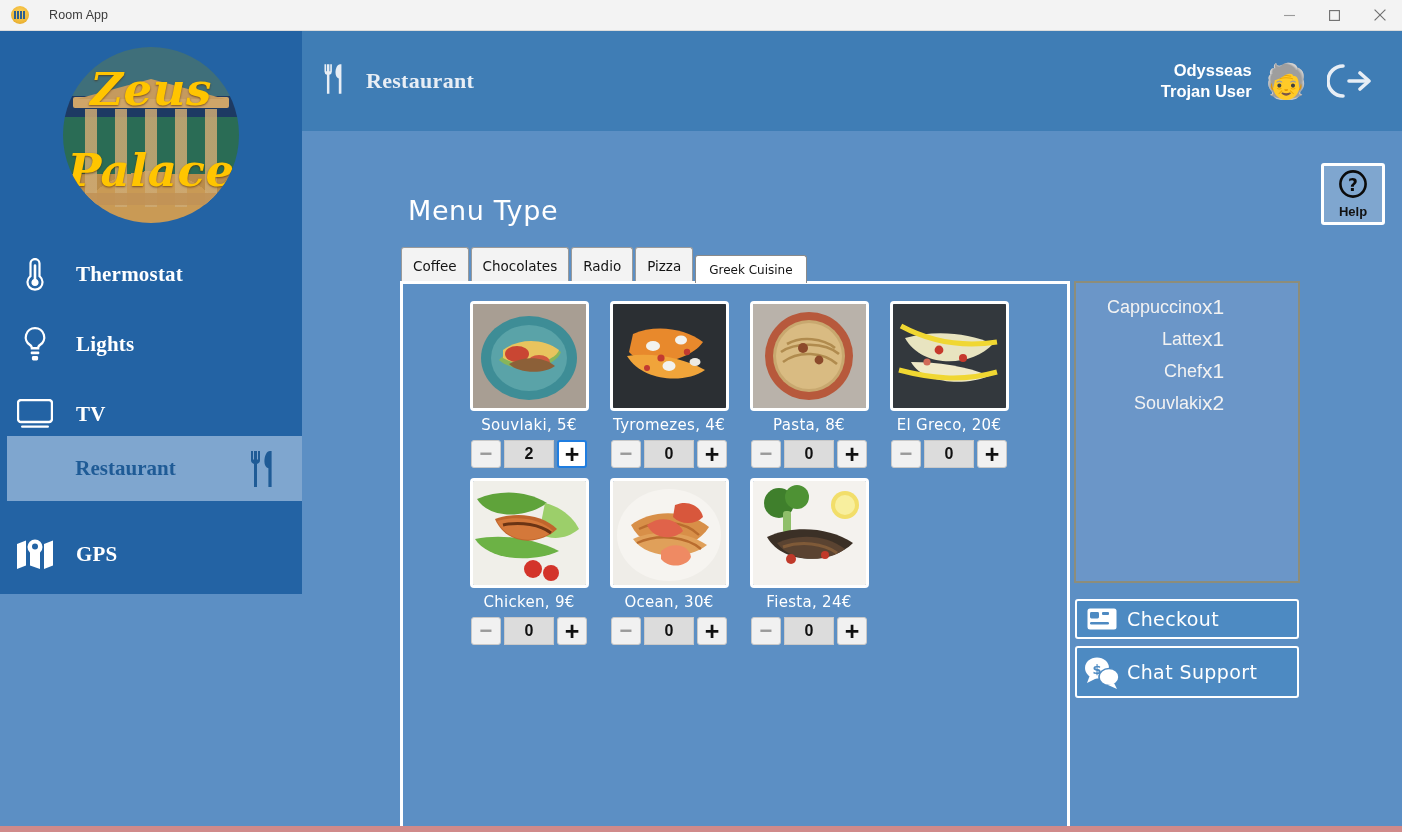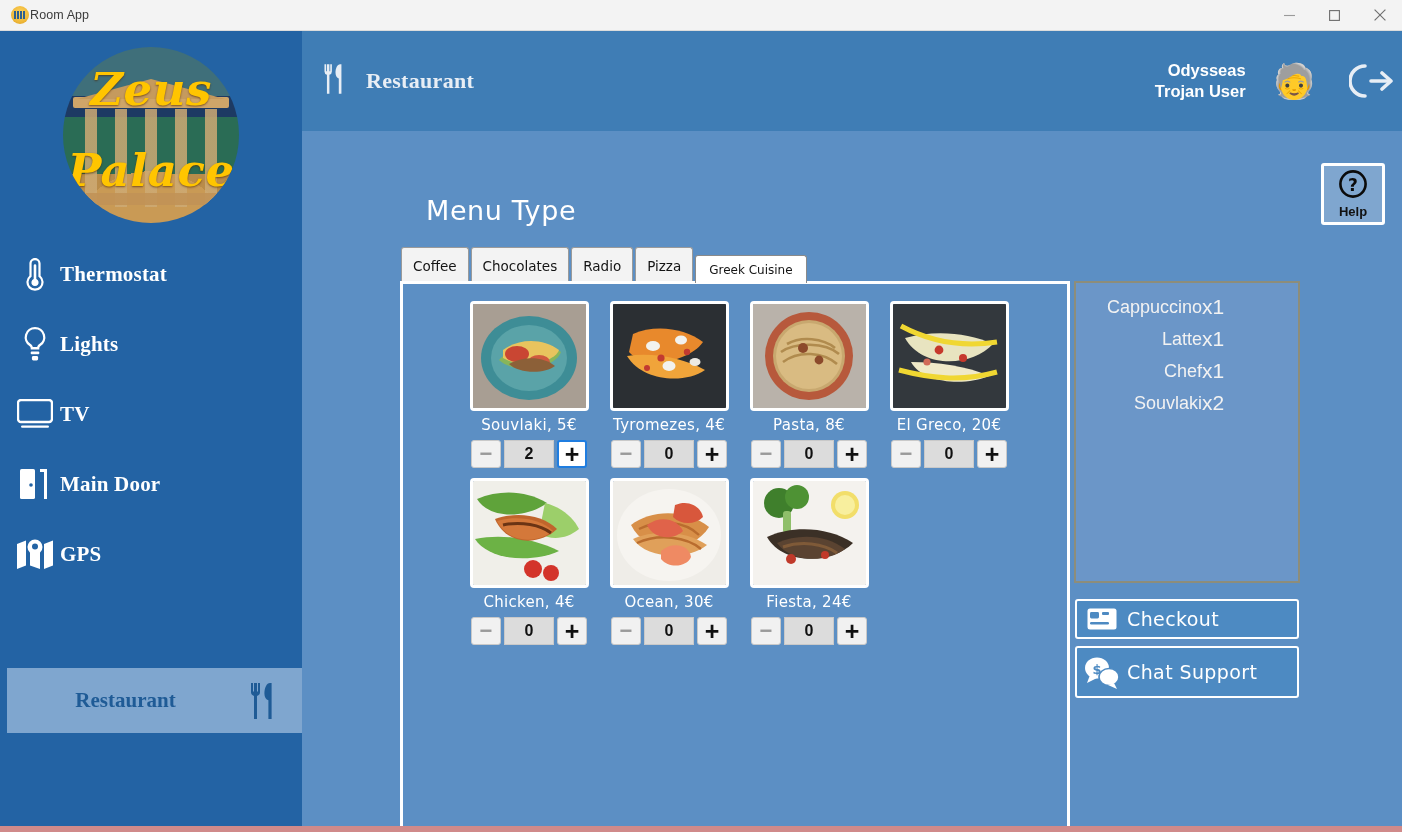--- a/index.html
+++ b/index.html
@@ -16,21 +16,21 @@
     width: 1402px; height: 826px;
     background: #5c8fc4;
     overflow: hidden;
   }
   #titlebar {
     position: absolute; left: 0; top: 0; width: 1402px; height: 31px;
     background: #f3f3f3;
     border-bottom: 1px solid #dcdcdc;
     display: flex; align-items: center;
   }
-  #titlebar-left { display: flex; align-items: center; gap: 1px; padding-left: 11px; }
+  #titlebar-left { display: flex; align-items: center; gap: 20px; padding-left: 11px; }
   #app-icon {
     width: 18px; height: 18px; border-radius: 50%;
     background: radial-gradient(circle at 50% 40%, #ffd560 0%, #f0b93a 60%, #d79a20 100%);
     position: relative; flex: none;
   }
   #app-icon::after {
     content: ""; position: absolute; left: 3px; top: 5px; width: 12px; height: 8px;
     background:
       linear-gradient(to right, #2f5f8f 0 1.6px, transparent 1.6px 3.1px,
                       #2f5f8f 3.1px 4.7px, transparent 4.7px 6.2px,
@@ -40,21 +40,21 @@
   #app-title { font-size: 12.5px; color: #3c3c3c; letter-spacing: .1px; }
   #win-controls { margin-left: auto; display: flex; height: 31px; }
   .win-btn {
     width: 45px; height: 31px; display: flex; align-items: center; justify-content: center;
     color: #6d6d6d;
   }
   .win-btn svg { display: block; }
 
   
   #sidebar {
-    position: absolute; left: 0; top: 31px; width: 302px; height: 795px;
+    position: absolute; left: 0; top: 31px; width: 302px; height: 563px;
     background: #2363a4;
   }
   #logo-wrap {
     height: 208px; display: flex; align-items: center; justify-content: center;
   }
   #logo {
     width: 176px; height: 176px; border-radius: 50%;
     position: relative; overflow: hidden;
     background:
       radial-gradient(circle at 50% 120%, #c99a55 0 38%, transparent 38%),
@@ -88,21 +88,21 @@
     position: absolute; left: 0; width: 176px; text-align: center;
     font-family: "DejaVu Serif", "Liberation Serif", serif;
     font-style: italic; font-weight: bold; color: #ffc500;
     text-shadow: 0 1px 2px rgba(80,40,0,.65);
     letter-spacing: .5px;
   }
   #logo .word.w1 { top: 16px; font-size: 45px; }
   #logo .word.w2 { top: 86px; font-size: 45px; margin-top: 11px; }
 
   .nav-item {
-    height: 70px; display: flex; align-items: center; gap: 4px;
+    height: 70px; display: flex; align-items: center; gap: 20px;
     padding-left: 14px; color: #ffffff; cursor: pointer;
   }
   .nav-item .nav-label {
     font-family: "Liberation Serif", "DejaVu Serif", serif;
     font-weight: bold; font-size: 21px; letter-spacing: .2px;
   }
   .nav-icon { width: 42px; height: 42px; display: flex; align-items: center; justify-content: center; flex: none; }
   .nav-icon svg { display: block; }
 
   #nav-restaurant {
@@ -121,38 +121,38 @@
   #header {
     position: absolute; left: 302px; top: 31px; width: 1100px; height: 100px;
     background: #3f7db5;
     display: flex; align-items: center;
   }
   #header-title-wrap { display: flex; align-items: center; gap: 16px; padding-left: 20px; }
   #header-title {
     font-family: "Liberation Serif", "DejaVu Serif", serif;
     font-weight: bold; font-size: 22px; color: #e8eef5; letter-spacing: .3px;
   }
-  #header-right { margin-left: auto; display: flex; align-items: center; gap: 24px; padding-right: 6px; }
+  #header-right { margin-left: auto; display: flex; align-items: center; gap: 10px; padding-right: 28px; }
   #user-name {
     text-align: right; line-height: 1.28; color: #ffffff;
     font-size: 16.5px; font-weight: bold;
   }
   #avatar { font-size: 34px; line-height: 1; margin: 0 6px 0 4px; }
   #logout-btn { width: 50px; height: 50px; display: flex; align-items: center; justify-content: center; cursor: pointer; }
 
   
   #content {
     position: absolute; left: 302px; top: 131px; width: 1100px; height: 695px;
     background: #5c8fc4;
   }
   .comic {
     font-family: "DejaVu Sans", "Liberation Sans", sans-serif;
   }
   #page-title {
-    position: absolute; left: 124px; top: 64px;
+    position: absolute; left: 106px; top: 64px;
     font-size: 27px; color: #ffffff; letter-spacing: .6px;
   }
   #help-btn {
     position: absolute; left: 1019px; top: 32px; width: 64px; height: 62px;
     background: #7fa6cf; border: 3px solid #ffffff; border-radius: 3px;
     display: flex; flex-direction: column; align-items: center; justify-content: center;
     gap: 1px; cursor: pointer;
   }
   #help-btn .help-label { font-size: 13px; font-weight: bold; color: #111; }
 
@@ -491,21 +491,21 @@
               <path d="M4 18c24-10 50-8 70 4-18 14-56 18-70-4z" fill="#5fa33a"></path>
               <path d="M2 58c28-6 60 0 84 12-26 12-70 10-84-12z" fill="#6cb245"></path>
               <path d="M72 22c16 4 28 14 34 26-12 10-28 12-40 4z" fill="#9ccf6a"></path>
               <path d="M22 38c22-8 48-4 62 10-16 16-50 18-62-10z" fill="#c0652c"></path>
               <path d="M24 40c20-6 44-2 56 10-14 12-44 14-56-10z" fill="#d4783a"></path>
               <path d="M30 44c18-4 38 0 48 8" stroke="#6b3414" stroke-width="3" fill="none"></path>
               <circle cx="60" cy="88" r="9" fill="#d3342a"></circle>
               <circle cx="78" cy="92" r="8" fill="#d3342a"></circle>
             </svg>
           </div>
-          <div class="food-name comic">Chicken, 4€</div>
+          <div class="food-name comic">Chicken, 9€</div>
           <div class="counter">
             <div class="cbtn minus">−</div>
             <div class="cval">0</div>
             <div class="cbtn plus">+</div>
           </div>
         </div>
 
         <div class="food-cell">
           <div class="food-img">
             <svg width="113" height="104" viewBox="0 0 113 104" preserveAspectRatio="none">

